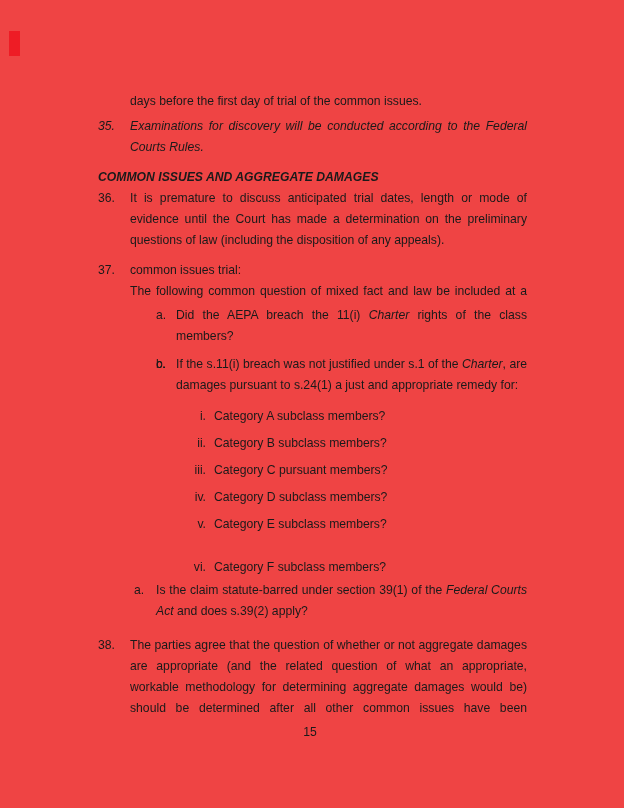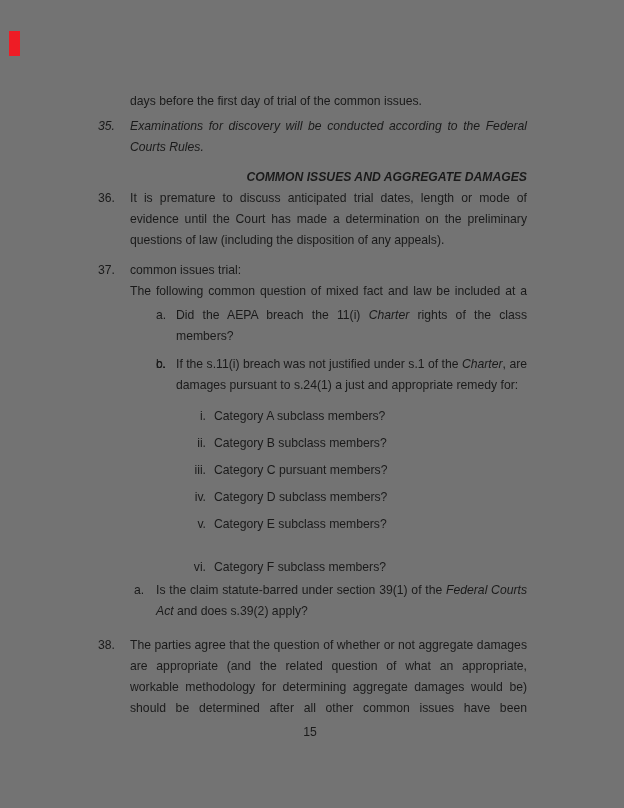--- a/index.html
+++ b/index.html
@@ -1,26 +1,26 @@
 <!DOCTYPE html>
 <html><head>
 <meta charset="utf-8">
 <style>
   html,body{margin:0;padding:0;width:624px;height:808px;background:#ffffff;overflow:hidden;}
   body{font-family:"Liberation Sans","DejaVu Sans",sans-serif;color:#1a1a1a;}
-  .page{position:relative;width:624px;height:808px;background:#737373;}
+  .page{position:relative;width:624px;height:808px;background:#ef4444;}
   .red-mark{position:absolute;left:9px;top:31px;width:11px;height:25px;}
   .content{position:absolute;left:98px;top:0;width:429px;padding-top:91px;}
   .para{position:relative;padding-left:32px;}
   .para.cont{}
   .pnum{position:absolute;left:0;top:0;line-height:21px;font-size:12.2px;}
   .line{font-size:12.2px;line-height:21px;height:21px;text-align:justify;text-align-last:justify;}
   .line.end{text-align-last:left;}
   .it{font-style:italic;}
-  .heading{font-size:12.2px;line-height:21px;font-weight:bold;font-style:italic;text-align:right;}
+  .heading{font-size:12.2px;line-height:21px;font-weight:bold;font-style:italic;}
   .sub{position:relative;padding-left:78px;}
   .sub .pnum{left:58px;}
   .sub2{position:relative;padding-left:58px;}
   .sub2 .pnum{left:36px;}
   .rom{position:relative;padding-left:116px;}
   .rnum{position:absolute;left:85px;top:0;width:23px;text-align:right;line-height:21px;font-size:12.2px;}
   .pagenum{font-size:12.2px;line-height:21px;text-align:center;padding-right:5px;}
 </style>
 </head>
 <body>

